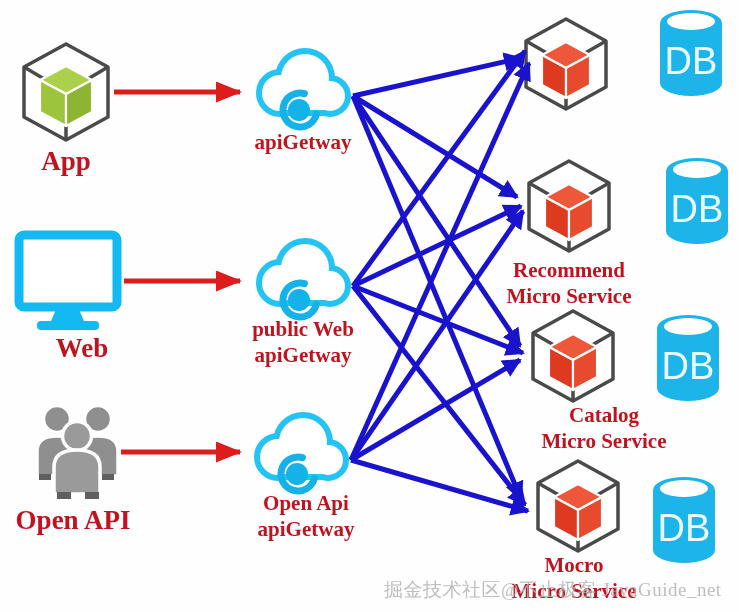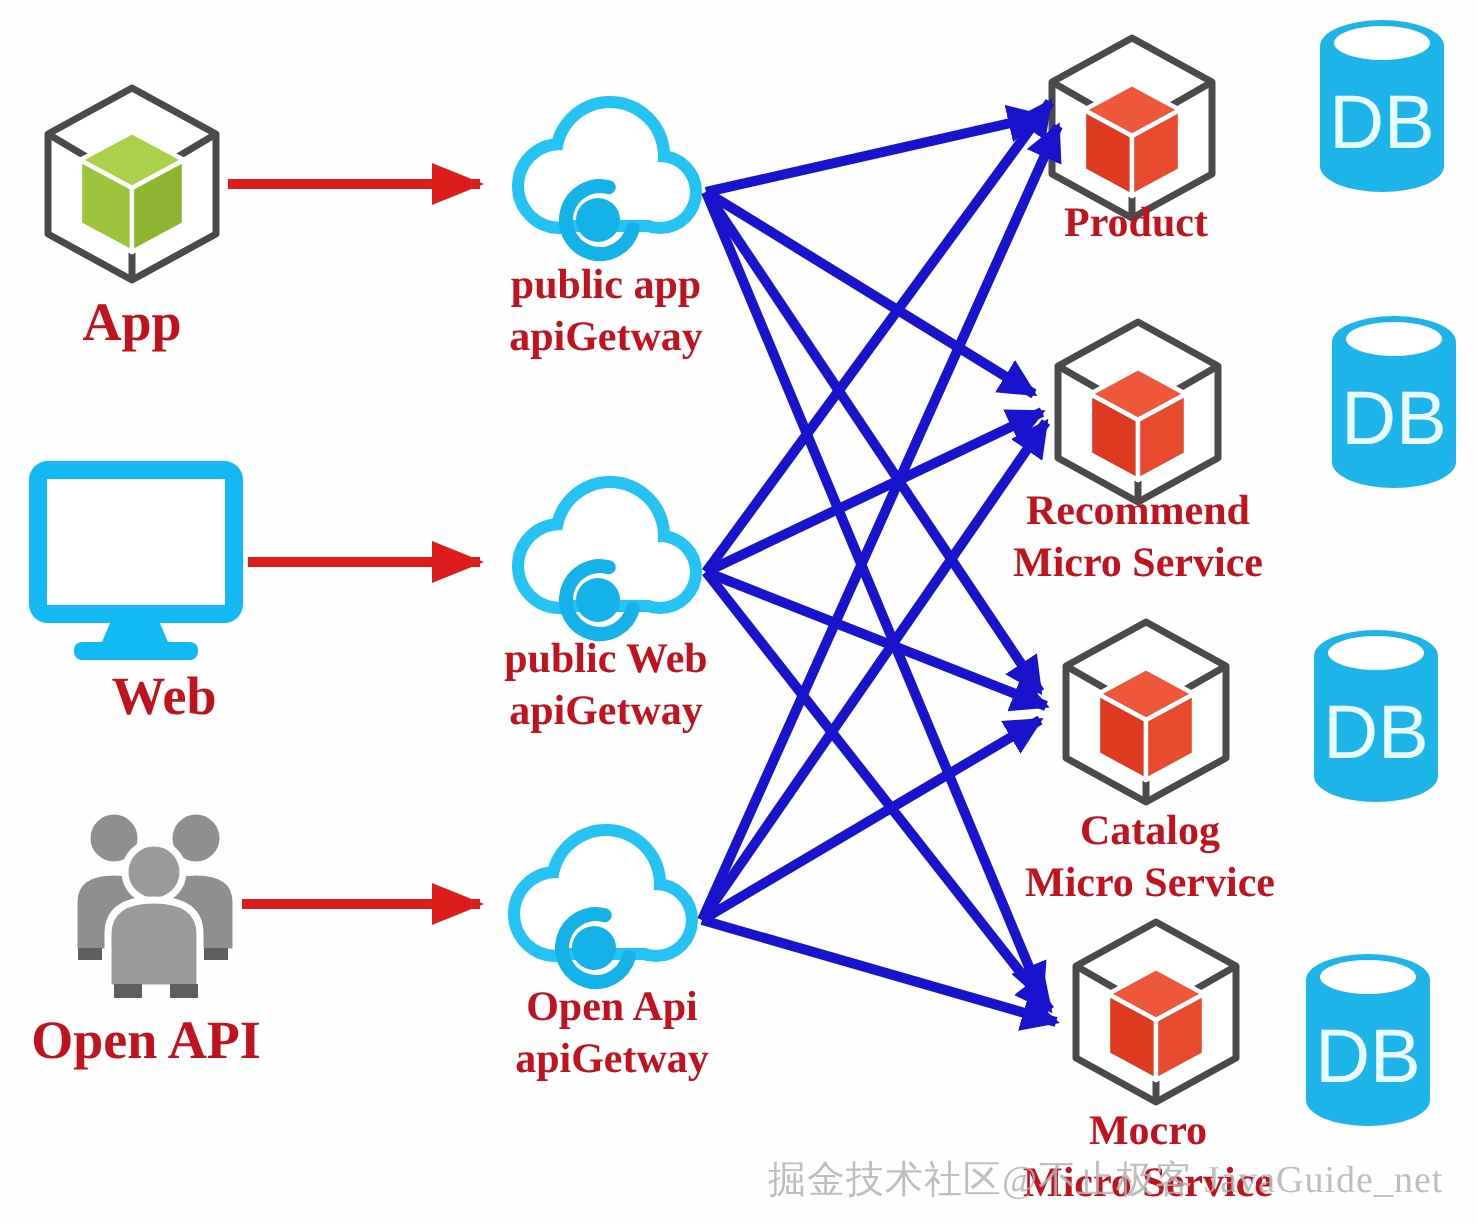--- a/index.html
+++ b/index.html
@@ -219,40 +219,38 @@
     <line class="blue-edge" marker-end="url(#mblue)" x1="351" y1="460" x2="523" y2="211"></line>
     <line class="blue-edge" marker-end="url(#mblue)" x1="351" y1="460" x2="520" y2="360"></line>
     <line class="blue-edge" marker-end="url(#mblue)" x1="351" y1="460" x2="528" y2="511"></line>
   </svg>
 
   <div class="lbl big" style="left:66px;top:146px">App</div>
   <div class="lbl big" style="left:82px;top:333px">Web</div>
   <div class="lbl big" style="left:73px;top:505px">Open API</div>
 
   <div class="lbl two" style="left:303px;top:129px">
-    <div>public app</div>
     <div>apiGetway</div>
   </div>
   <div class="lbl two" style="left:303px;top:316px">
     <div>public Web</div>
     <div>apiGetway</div>
   </div>
   <div class="lbl two" style="left:306px;top:490px">
     <div>Open Api</div>
     <div>apiGetway</div>
   </div>
 
   <div class="lbl two" style="left:568px;top:98px">
-    <div>Product</div>
-  </div>
-  <div class="lbl two" style="left:569px;top:242px">
+  </div>
+  <div class="lbl two" style="left:569px;top:257px">
     <div>Recommend</div>
     <div>Micro Service</div>
   </div>
-  <div class="lbl two" style="left:575px;top:402px">
+  <div class="lbl two" style="left:604px;top:402px">
     <div>Catalog</div>
     <div>Micro Service</div>
   </div>
   <div class="lbl two" style="left:574px;top:552px">
     <div>Mocro</div>
     <div>Micro Service</div>
   </div>
 
   <div class="watermark" style="left:384px;top:577px">掘金技术社区@不止极客 JavaGuide_net</div>
 </div>

